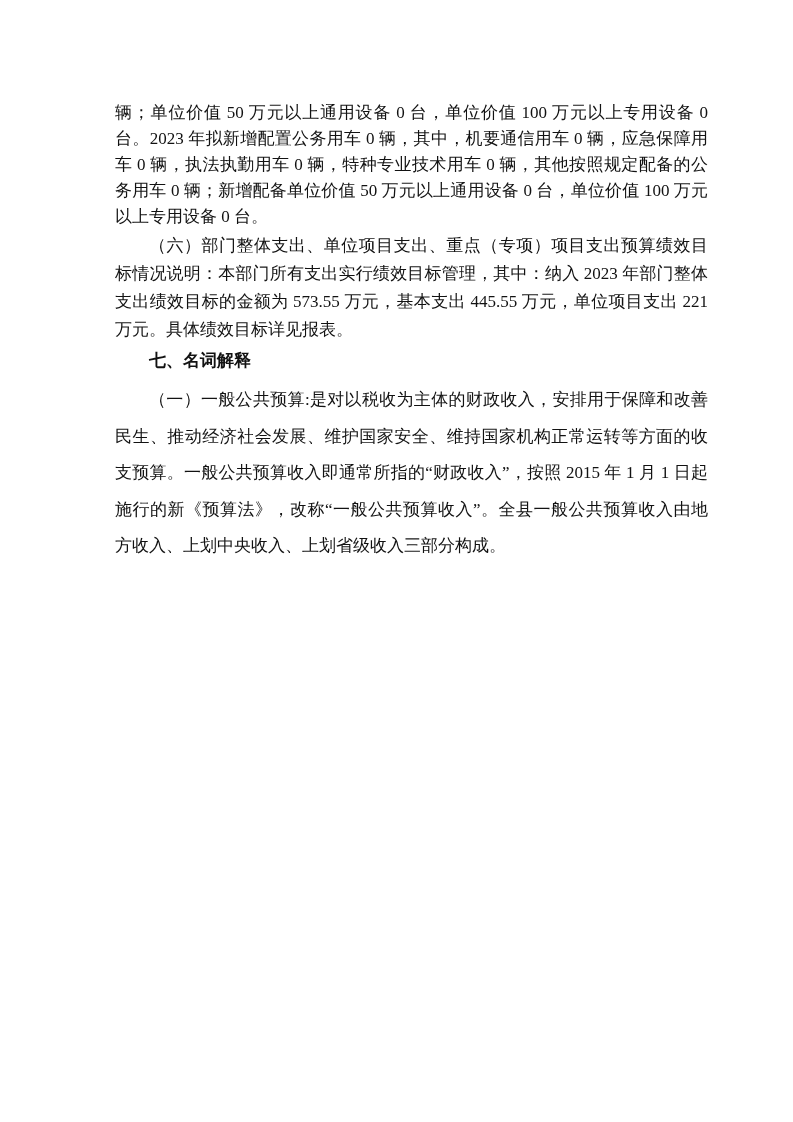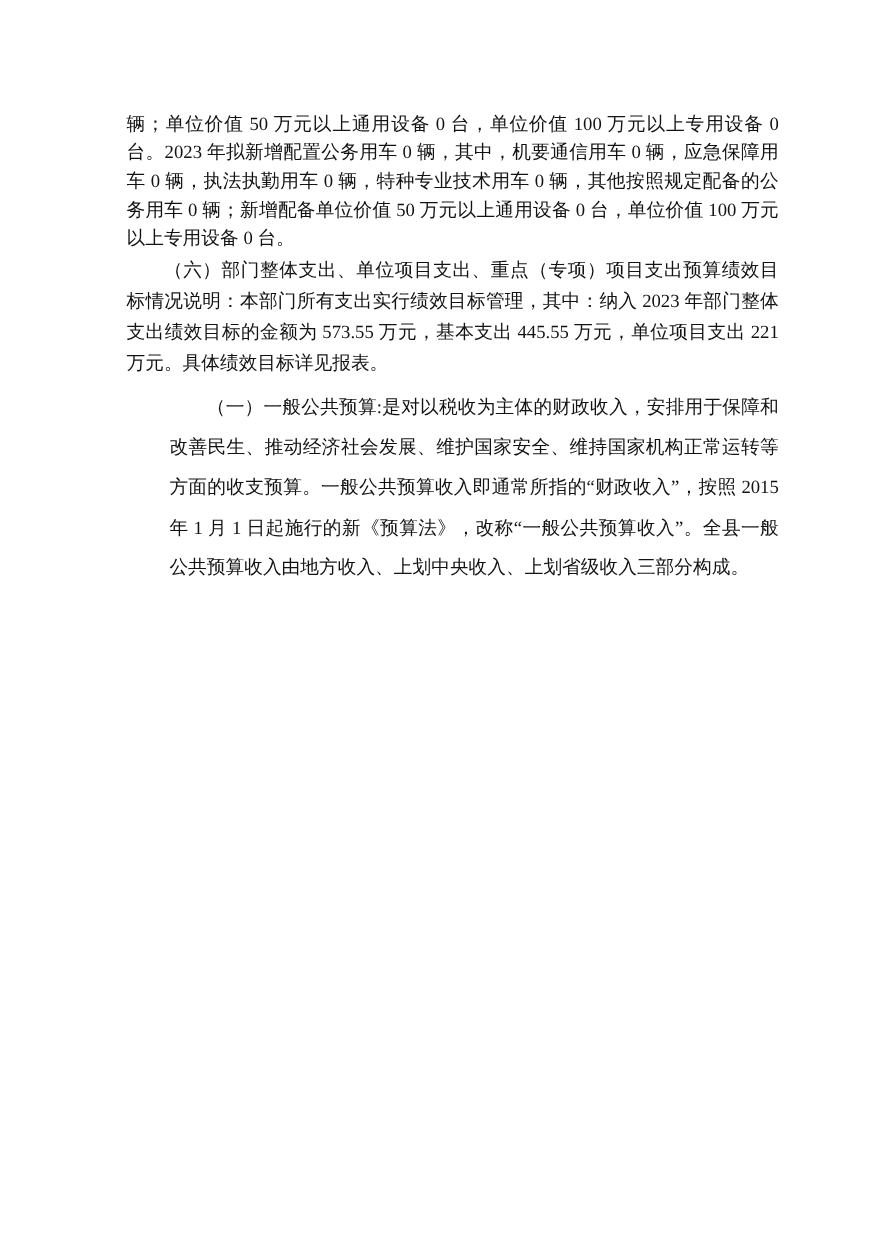--- a/index.html
+++ b/index.html
@@ -24,33 +24,34 @@
     font-size: 17px;
     text-align: justify;
     text-align-last: left;
     word-break: break-all;
     color: #121212;
   }
   .tight   { line-height: 26px; }
   .tight-b { line-height: 28px; margin-top: 2px; }
   .heading { line-height: 27px; margin-top: 3px; font-weight: bold; }
   .loose   { line-height: 36.5px; }
-  .loose-first { margin-top: 8px; margin-left: 39px; }
+  .loose-first { margin-top: 8px; }
   .loose-next  { margin-top: 4px; }
   .indent { text-indent: 2em; }
   b { font-weight: normal; }
 </style>
 </head>
 <body>
 
 <div class="page">
   <div class="textblock">
 
     <p class="tight"><span>辆；单位价值 50 万元以上通用设备 0 台，单位价值 100 万元以上专用设备 0 台。2023 年拟新增配置公务用车 0 辆，其中，机要通信用车 0 辆，应急保障用车 0 辆，执法执勤用车 0 辆，特种专业技术用车 0 辆，其他按照规定配备的公务用车 0 辆；新增配备单位价值 50 万元以上通用设备 0 台，单位价值 100 万元以上专用设备 0 台。</span></p>
 
     <p class="tight-b indent"><b>（六）部门整体支出、单位项目支出、重点（专项）项目支出预算绩效目标情况说明：</b><span>本部门所有支出实行绩效目标管理，其中：纳入 2023 年部门整体支出绩效目标的金额为 573.55 万元，基本支出 445.55 万元，单位项目支出 221 万元。具体绩效目标详见报表。</span></p>
 
+    <p class="heading indent"><span>七、名词解释</span></p>
 
     <p class="loose loose-first indent"><b>（一）一般公共预算:</b><span>是对以税收为主体的财政收入，安排用于保障和改善民生、推动经济社会发展、维护国家安全、维持国家机构正常运转等方面的收支预算。一般公共预算收入即通常所指的“财政收入”，按照 2015 年 1 月 1 日起施行的新《预算法》，改称“一般公共预算收入”。全县一般公共预算收入由地方收入、上划中央收入、上划省级收入三部分构成。</span></p>
 
 
   </div>
 </div>
 
 </body></html>

